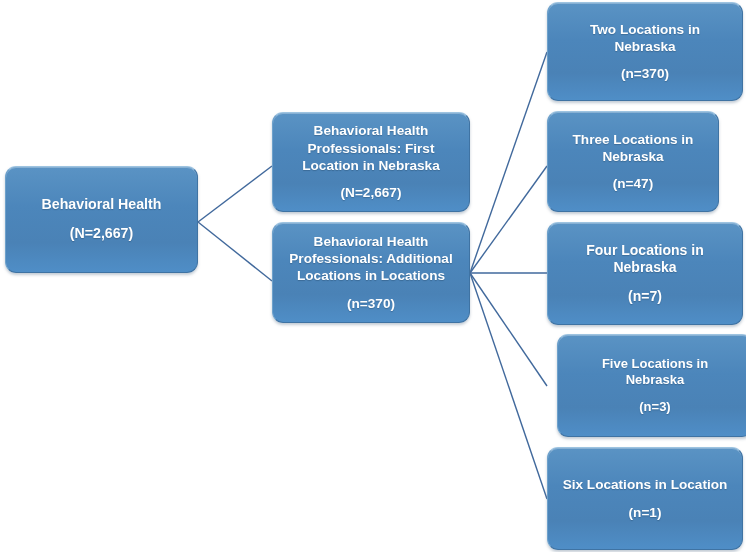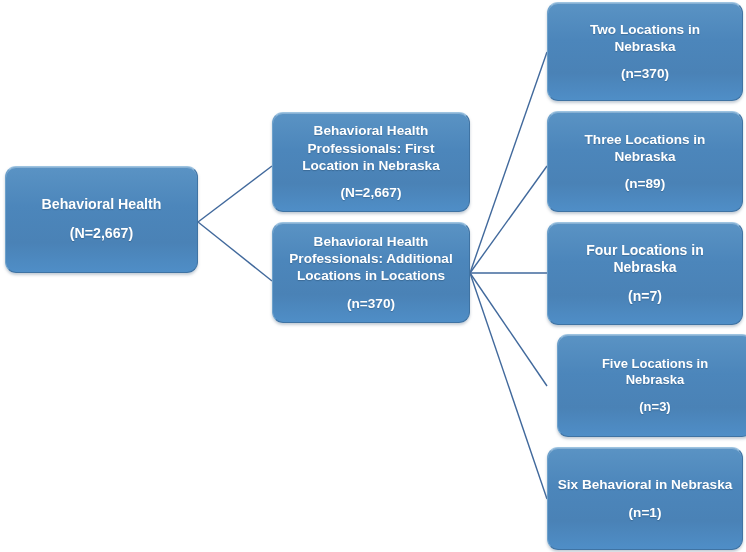--- a/index.html
+++ b/index.html
@@ -55,21 +55,21 @@
     display: block;
     margin-top: 0.78em;
     line-height: 1.26;
     text-shadow: 0 1px 1px rgba(30,60,90,0.35);
   }
   
   #node-root      { left: 5px;   top: 166px; width: 193px; height: 107px; font-size: 14.2px; }
   #node-first     { left: 272px; top: 112px; width: 198px; height: 100px; font-size: 13.6px; }
   #node-additional{ left: 272px; top: 222px; width: 198px; height: 101px; font-size: 13.6px; }
   #node-two       { left: 547px; top: 2px;   width: 196px; height: 99px;  font-size: 13.6px; }
-  #node-three     { left: 547px; top: 111px; width: 196px; height: 101px; font-size: 13.6px; }
+  #node-three     { left: 547px; top: 111px; width: 172px; height: 101px; font-size: 13.6px; }
   #node-four      { left: 547px; top: 222px; width: 196px; height: 103px; font-size: 14px; }
   #node-five      { left: 547px; top: 334px; width: 196px; height: 103px; font-size: 13px; margin-left: 10px; }
   #node-six       { left: 547px; top: 447px; width: 196px; height: 103px; font-size: 13.6px; }
 </style>
 </head>
 <body>
 
 <div id="canvas">
 
   <svg id="connectors" viewBox="0 0 746 552" width="746" height="552">
@@ -103,33 +103,33 @@
 
   <div class="node" id="node-two">
     <span class="line">Two Locations in</span>
     <span class="line">Nebraska</span>
     <span class="count">(n=370)</span>
   </div>
 
   <div class="node" id="node-three">
     <span class="line">Three Locations in</span>
     <span class="line">Nebraska</span>
-    <span class="count">(n=89)</span>
+    <span class="count">(n=47)</span>
   </div>
 
   <div class="node" id="node-four">
     <span class="line">Four Locations in</span>
     <span class="line">Nebraska</span>
     <span class="count">(n=7)</span>
   </div>
 
   <div class="node" id="node-five">
     <span class="line">Five Locations in</span>
     <span class="line">Nebraska</span>
     <span class="count">(n=3)</span>
   </div>
 
   <div class="node" id="node-six">
-    <span class="line">Six Behavioral in Nebraska</span>
+    <span class="line">Six Locations in Location</span>
     <span class="count">(n=1)</span>
   </div>
 
 </div>
 
 </body></html>

